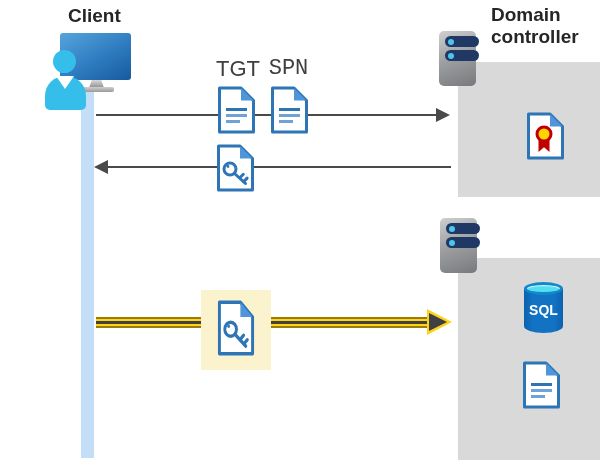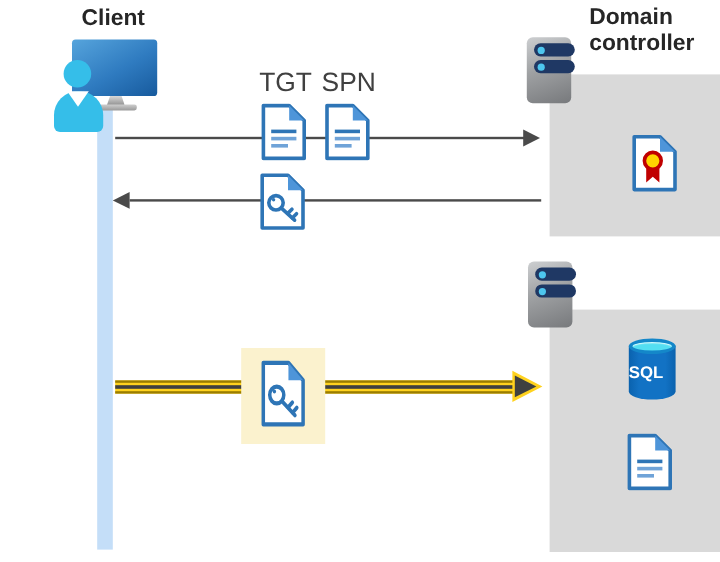--- a/index.html
+++ b/index.html
@@ -67,41 +67,41 @@
     border-left:18px solid var(--head-dark);z-index:4;}
   .hl-box{left:163px;top:290px;width:70px;height:80px;background:var(--hl-box);z-index:3;}
 
   .doc{z-index:4;}
   .sqlicon{left:486px;top:282px;width:39px;height:51px;z-index:2;}
   .cyl-body{position:absolute;left:0;top:6px;width:39px;height:45px;
     background:linear-gradient(90deg,#0A62AE 0%,var(--sql-body) 22%,var(--sql-body) 78%,#0A62AE 100%);
     border-radius:0 0 19.5px 19.5px / 0 0 7px 7px;}
   .cyl-top{position:absolute;left:0;top:0;width:39px;height:13px;border-radius:50%;box-sizing:border-box;
     background:var(--sql-top);border:3px solid var(--sql-ring);box-shadow:inset 0 1px 1px rgba(255,255,255,.8);}
-  .sql-text{position:absolute;left:0;top:20px;width:39px;
+  .sql-text{position:absolute;left:0;top:20px;width:39px;text-align:center;
     color:#fff;font-weight:bold;font-size:14px;}
 </style>
 </head>
 <body>
 
 <div class="stage">
 
   <div class="abs node-label" style="left:30px;top:5px;">Client</div>
   <div class="abs lifeline"></div>
   <div class="abs monitor"></div>
   <div class="abs monitor-neck"></div>
   <div class="abs monitor-base"></div>
   <div class="abs person-head"></div>
   <div class="abs person-body"></div>
   <div class="abs person-vneck"></div>
 
   <div class="abs gline" style="left:58px;top:114px;width:342px;"></div>
   <div class="abs ghead right" style="left:398px;top:108px;"></div>
   <div class="abs msg-label" style="left:178px;top:56px;width:41px;">TGT</div>
-  <div class="abs msg-label" style="left:230px;top:56px;width:41px;">SPN</div>
+  <div class="abs msg-label" style="left:230px;top:56px;width:41px;font-family:Liberation Mono, monospace;">SPN</div>
 
   <svg class="abs doc" style="left:178px;top:86px;" width="41" height="48" viewBox="0 0 41 48">
     <path d="M3.5 2 H25 L37.5 14.5 V46 H3.5 Z" fill="#fff" stroke="#2E75B6" stroke-width="3" stroke-linejoin="round"></path>
     <path d="M25 2 V14.5 H37.5 Z" fill="#4E95D9"></path>
     <rect x="10" y="22" width="21" height="3" fill="#2E75B6"></rect>
     <rect x="10" y="28" width="21" height="3" fill="#6FA3D8"></rect>
     <rect x="10" y="34" width="14" height="3" fill="#6FA3D8"></rect>
   </svg>
   <svg class="abs doc" style="left:231px;top:86px;" width="41" height="48" viewBox="0 0 41 48">
     <path d="M3.5 2 H25 L37.5 14.5 V46 H3.5 Z" fill="#fff" stroke="#2E75B6" stroke-width="3" stroke-linejoin="round"></path>

